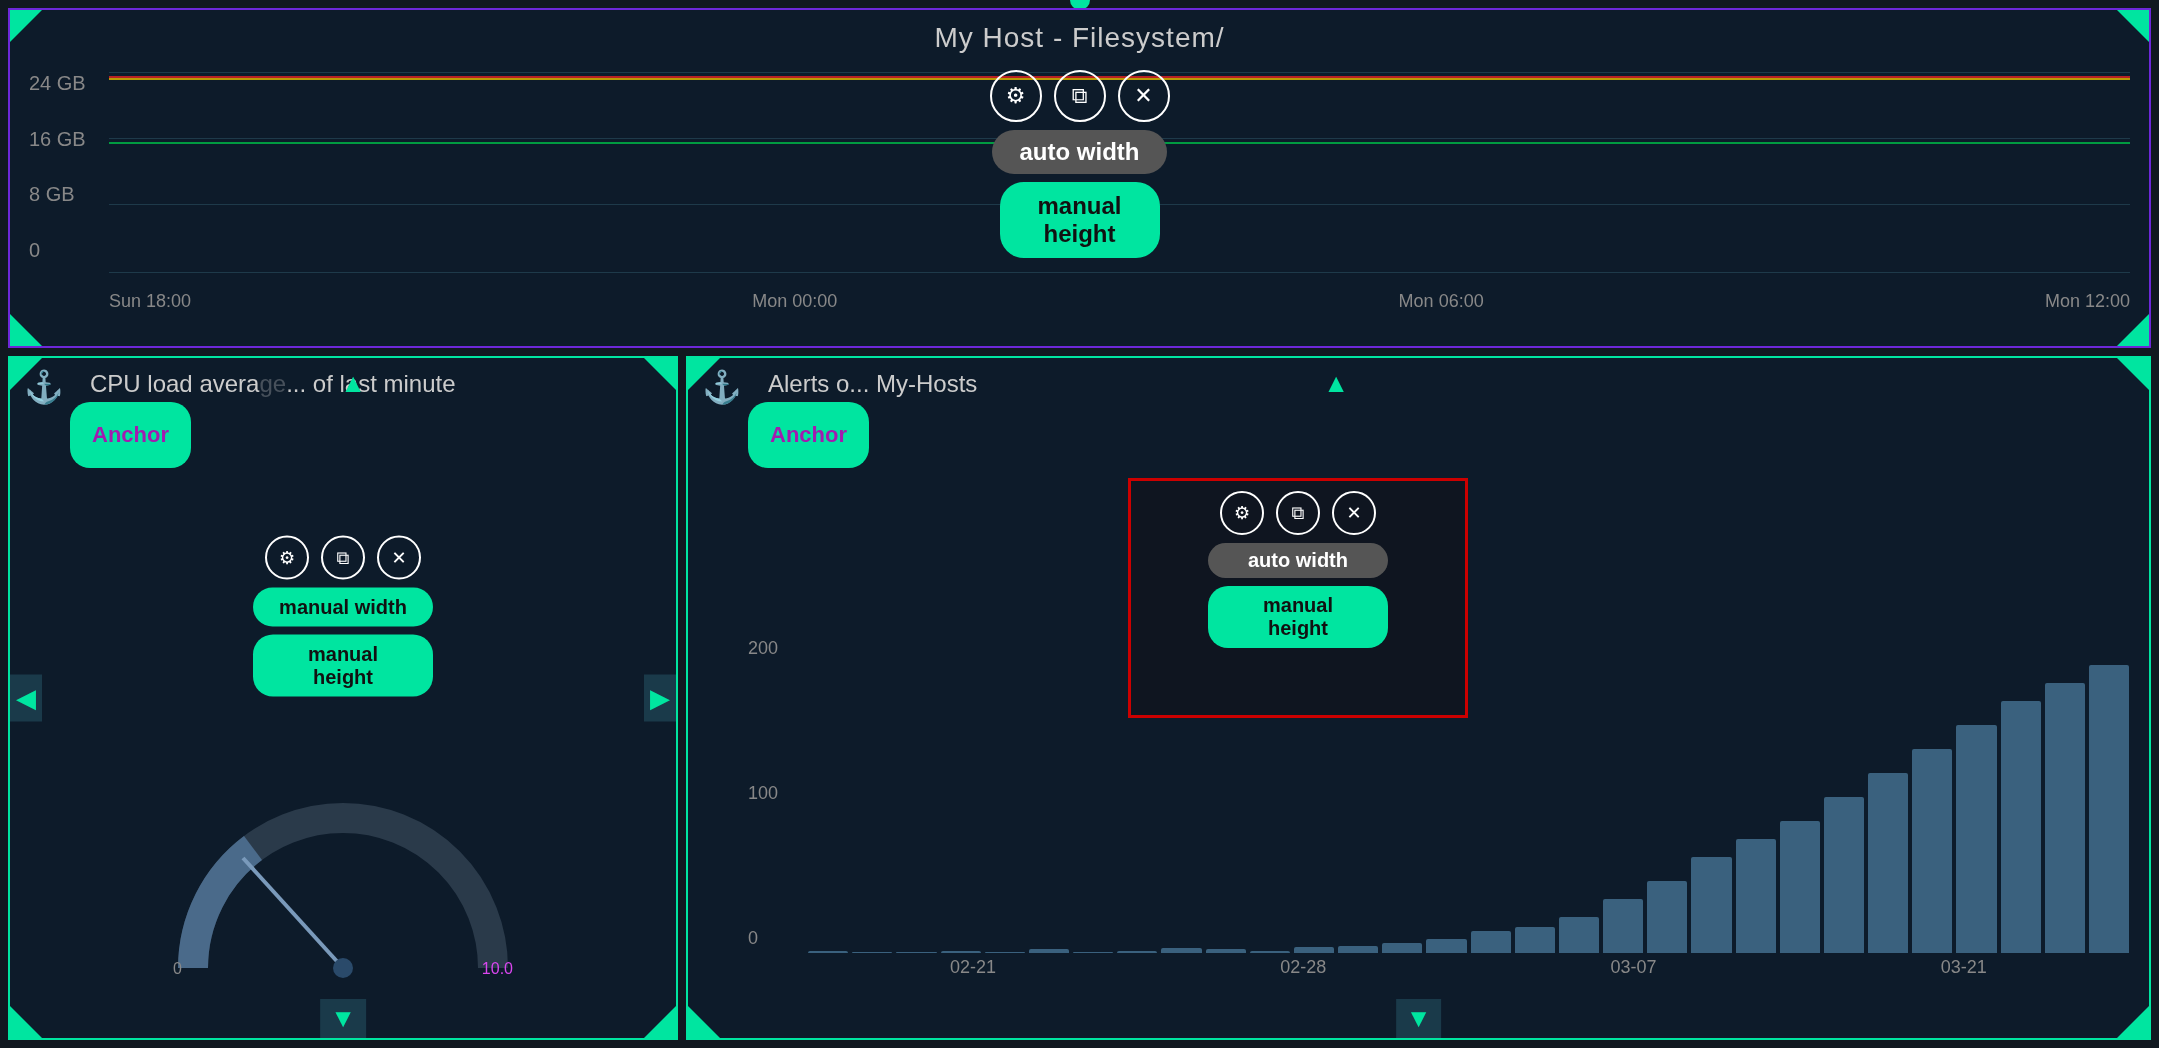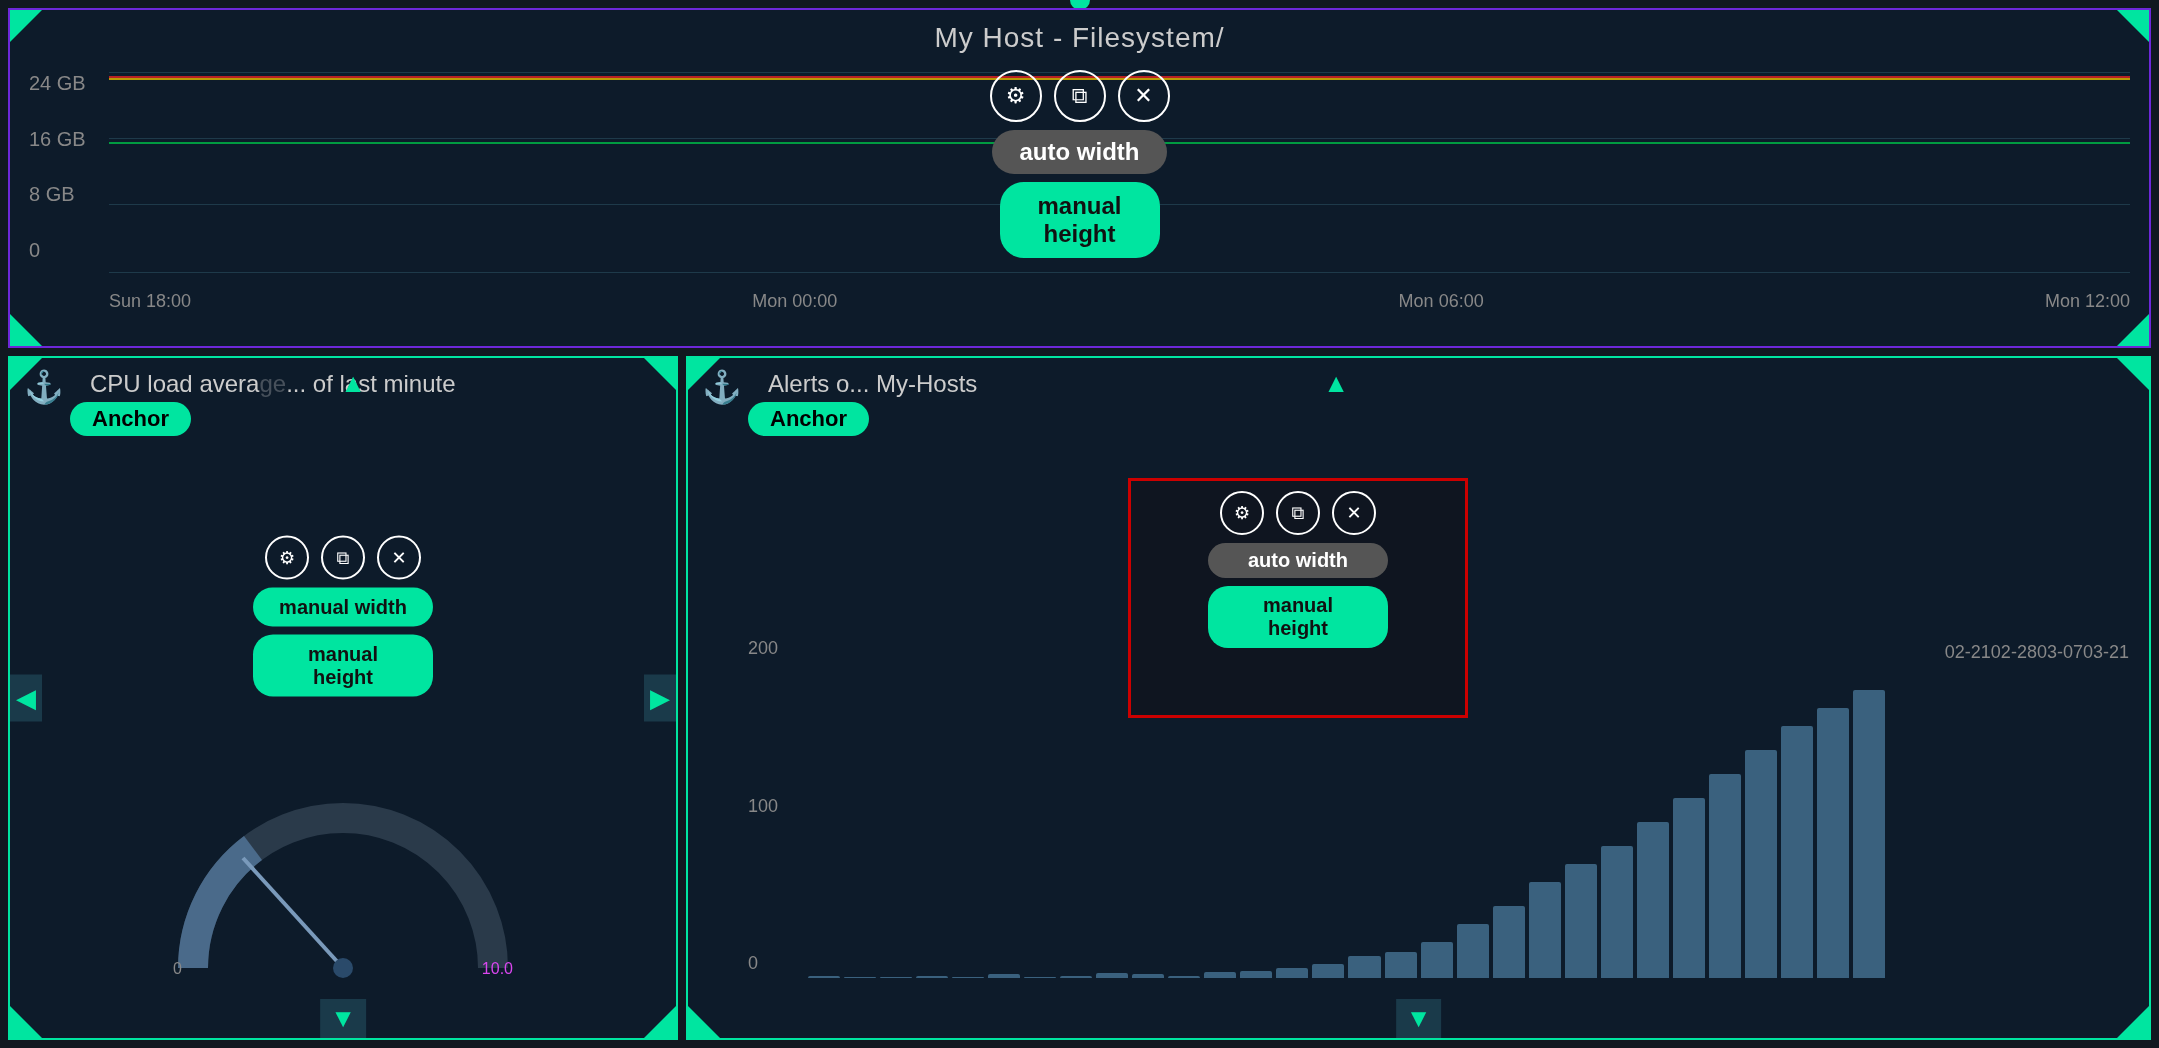--- a/index.html
+++ b/index.html
@@ -240,23 +240,23 @@
       background: #1a3a4a;
       padding: 4px 10px;
       cursor: pointer;
     }
 
     .anchor-badge {
       position: absolute;
       top: 44px;
       left: 60px;
       background: #00e5a0;
-      color: #000000;
+      color: #a21caf;
       border-radius: 20px;
-      padding: 4px 22px;
+      padding: 20px 22px;
       font-size: 22px;
       font-weight: bold;
       cursor: pointer;
     }
 
     
     .gauge-area {
       position: absolute;
       bottom: 60px;
       left: 50%;
@@ -266,20 +266,21 @@
     }
 
     
     .bars-area {
       position: absolute;
       bottom: 60px;
       left: 60px;
       right: 20px;
       height: 340px;
       display: flex;
+      flex-direction: column;
     }
 
     .bar-chart {
       flex: 1;
       display: flex;
       align-items: flex-end;
       gap: 4px;
       padding-left: 60px;
       position: relative;
     }

